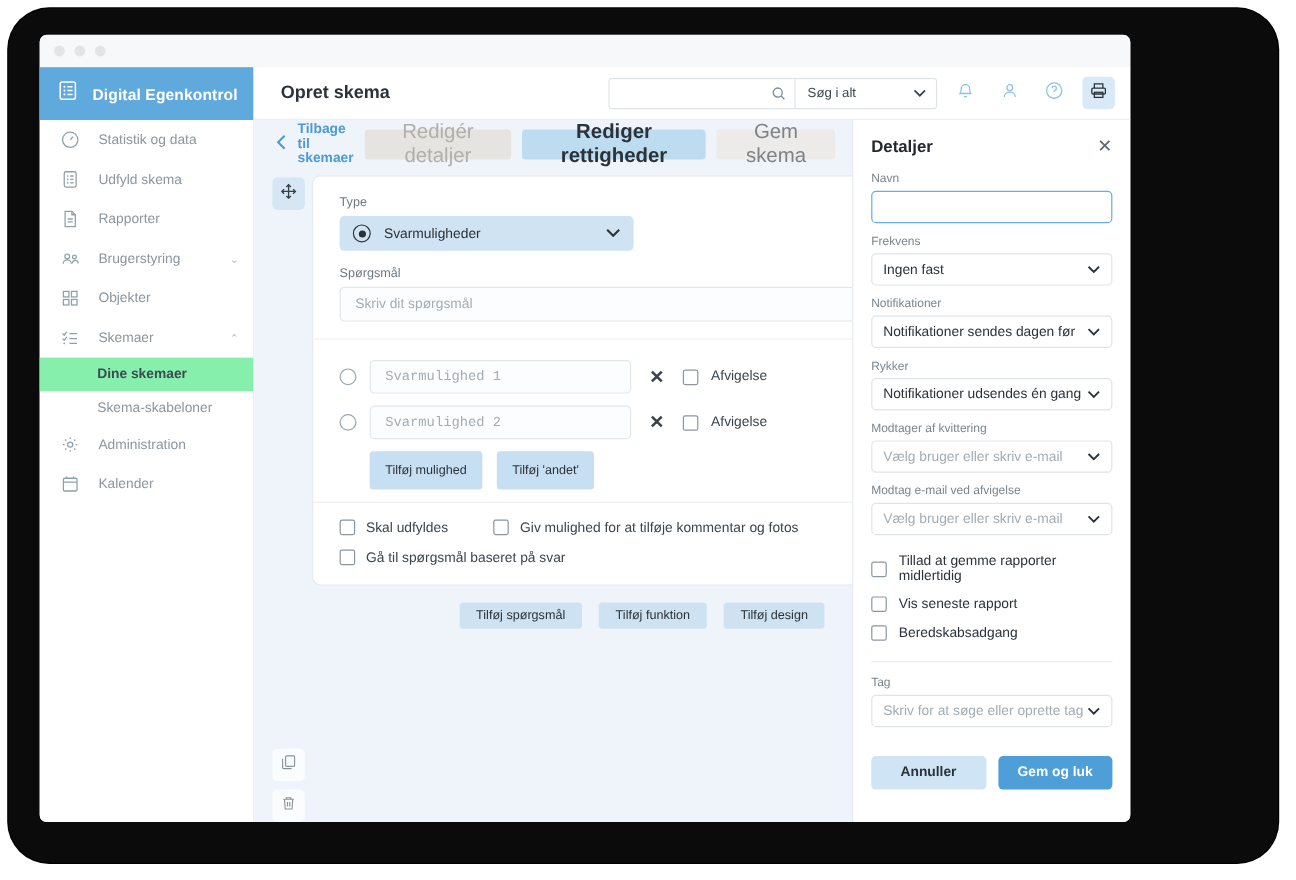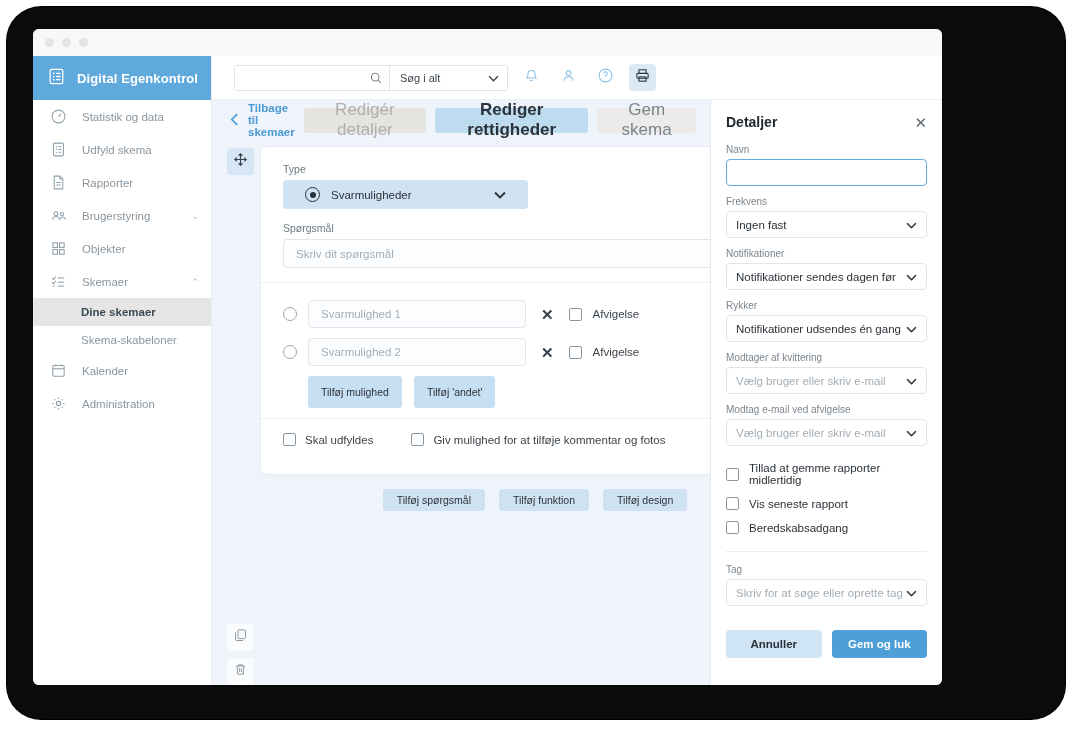--- a/index.html
+++ b/index.html
@@ -54,21 +54,21 @@
     padding: 0 12px 0 16px; gap: 14px;
     color: #8b969f; font-size: 11.5px; cursor: pointer;
   }
   .nav-item .ico { width: 19px; height: 19px; flex: 0 0 19px; display: flex; align-items: center; justify-content: center; color: #90a0ab; }
   .nav-item .lbl { flex: 1; }
   .nav-item .caret { font-size: 9px; color: #b3bfc8; }
   .sub-item {
     height: 28px; display: flex; align-items: center;
     padding-left: 48px; font-size: 11.5px; color: #8b969f; cursor: pointer;
   }
-  .sub-item.active { background: #e5e5e5; color: #3c4a53; font-weight: bold; }
+  .sub-item.active { background: #86efac; color: #3c4a53; font-weight: bold; }
 
   
   #maincol { flex: 1; display: flex; flex-direction: column; min-width: 0; }
 
   #topbar {
     height: 44px; background: #fff; border-bottom: 1px solid #edf0f3;
     display: flex; align-items: center; padding: 0 13px 0 22px; gap: 10px;
   }
   #page-title { font-size: 15px; font-weight: bold; color: #2b3239; flex: 1; }
   .search-wrap { display: flex; height: 26px; border: 1px solid #dfe3e7; border-radius: 3px; overflow: hidden; }
@@ -104,41 +104,41 @@
   #gspacer { flex: 1; }
 
   #qcard {
     width: 510px; background: #fff; border: 1px solid #e4eaf0; border-radius: 7px;
     align-self: flex-start; margin-top: 6px;
   }
   .card-body { padding: 16px 22px 14px 22px; }
   .flabel { font-size: 10.5px; color: #6d7980; margin-bottom: 5px; }
   .type-sel {
     height: 29px; width: 245px; background: #cfe3f3; border-radius: 4px;
-    display: flex; align-items: center; padding: 0 22px; gap: 11px;
+    display: flex; align-items: center; padding: 0 11px; gap: 11px;
     font-size: 11.5px; color: #2b3239; cursor: pointer;
   }
   .radio-sm { width: 15px; height: 15px; border-radius: 50%; border: 1.6px solid #2b3239; display: flex; align-items: center; justify-content: center; flex: 0 0 15px; }
   .radio-sm i { width: 6px; height: 6px; border-radius: 50%; background: #2b3239; display: block; }
   .type-sel .lbl { flex: 1; }
   .text-in {
     height: 29px; width: 100%; border: 1px solid #e0e6ec; border-radius: 4px;
     background: #fcfdfe; padding: 0 12px; font-size: 11.5px; color: #2b3239;
     font-family: "Liberation Sans", sans-serif; outline: 0;
   }
   .text-in::placeholder { color: #a3adb5; }
 
   .card-sep { height: 1px; background: #eceff2; }
 
   .opt-row { display: flex; align-items: center; gap: 11px; margin-bottom: 10px; }
   .radio-o { width: 14px; height: 14px; border-radius: 50%; border: 1.4px solid #9aa7b1; flex: 0 0 14px; cursor: pointer; }
   .opt-in {
     height: 28px; width: 218px; border: 1px solid #e0e6ec; border-radius: 4px;
     background: #fcfdfe; padding: 0 12px; font-size: 11.5px; color: #2b3239;
-    font-family: Liberation Sans, sans-serif; outline: 0;
+    font-family: Liberation Mono, monospace; outline: 0;
   }
   .opt-in::placeholder { color: #a3adb5; }
   .xbtn { color: #39424a; font-size: 15px; font-weight: bold; cursor: pointer; line-height: 1; padding: 0 4px; }
   .cbox { width: 13px; height: 13px; border: 1.4px solid #8a97a1; border-radius: 2px; flex: 0 0 13px; cursor: pointer; background: #fff; }
   .cbox-lbl { font-size: 11.5px; color: #3c454d; }
   .pill { height: 20px; padding: 16px 13px; background: #c7dff2; border: 0; border-radius: 3px; font-size: 10.5px; color: #2b3239; font-family: "Liberation Sans", sans-serif; cursor: pointer; display: inline-flex; align-items: center; }
   .pill-row { display: flex; gap: 12px; padding-left: 25px; }
 
   .check-block { padding: 14px 22px 16px 22px; }
   .check-line { display: flex; align-items: center; gap: 9px; margin-bottom: 12px; }
@@ -286,48 +286,49 @@
       <div class="sub-item active">
         <span>Dine skemaer</span>
       </div>
       <div class="sub-item">
         <span>Skema-skabeloner</span>
       </div>
 
       <div class="nav-item">
         <span class="ico">
           <svg width="17" height="17" viewBox="0 0 24 24" fill="none" stroke="#90a0ab" stroke-width="1.5">
+            <circle cx="12" cy="12" r="3"></circle>
+            <path d="M12 3.5v2M12 18.5v2M3.5 12h2M18.5 12h2M6 6l1.4 1.4M16.6 16.6L18 18M18 6l-1.4 1.4M7.4 16.6L6 18"></path>
+          </svg>
+        </span>
+        <span class="lbl">Administration</span>
+      </div>
+
+      <div class="nav-item">
+        <span class="ico">
+          <svg width="17" height="17" viewBox="0 0 24 24" fill="none" stroke="#90a0ab" stroke-width="1.5">
             <rect x="4" y="5" width="16" height="15" rx="1.5"></rect>
               <line x1="4" y1="9.5" x2="20" y2="9.5"></line>
             <line x1="8" y1="3" x2="8" y2="6"></line>
               <line x1="16" y1="3" x2="16" y2="6"></line>
             <line x1="8" y1="13" x2="8" y2="13.1"></line>
               <line x1="12" y1="13" x2="12" y2="13.1"></line>
               <line x1="16" y1="13" x2="16" y2="13.1"></line>
             <line x1="8" y1="16.5" x2="8" y2="16.6"></line>
               <line x1="12" y1="16.5" x2="12" y2="16.6"></line>
           </svg>
         </span>
         <span class="lbl">Kalender</span>
       </div>
-
-      <div class="nav-item">
-        <span class="ico">
-          <svg width="17" height="17" viewBox="0 0 24 24" fill="none" stroke="#90a0ab" stroke-width="1.5">
-            <circle cx="12" cy="12" r="3"></circle>
-            <path d="M12 3.5v2M12 18.5v2M3.5 12h2M18.5 12h2M6 6l1.4 1.4M16.6 16.6L18 18M18 6l-1.4 1.4M7.4 16.6L6 18"></path>
-          </svg>
-        </span>
-        <span class="lbl">Administration</span>
-      </div>
     </div>
 
     <div id="maincol">
 
       <div id="topbar">
+        <div id="page-title">Opret skema</div>
 
         <div class="search-wrap">
           <input type="text" placeholder="" style="">
           <div class="search-btn">
             <svg width="14" height="14" viewBox="0 0 24 24" fill="none" stroke="#7b8893" stroke-width="1.8">
               <circle cx="10.5" cy="10.5" r="6.5"></circle>
                 <line x1="15.5" y1="15.5" x2="20" y2="20"></line>
             </svg>
           </div>
           <div class="scope-sel">
@@ -478,20 +479,24 @@
                 <div class="card-sep"></div>
 
                 <div class="check-block">
                   <div class="check-line">
                     <span class="cbox"></span>
                     <span class="cbox-lbl">Skal udfyldes</span>
                     <span class="gap"></span>
                     <span class="cbox"></span>
                     <span class="cbox-lbl">Giv mulighed for at tilføje kommentar og fotos</span>
                   </div>
+                  <div class="check-line" style="margin-bottom:0">
+                    <span class="cbox"></span>
+                    <span class="cbox-lbl">Gå til spørgsmål baseret på svar</span>
+                  </div>
                 </div>
               </div>
 
               <div id="bottom-pills">
                 <button class="bpill">Tilføj spørgsmål</button>
                 <button class="bpill">Tilføj funktion</button>
                 <button class="bpill">Tilføj design</button>
               </div>
             </div>
 

